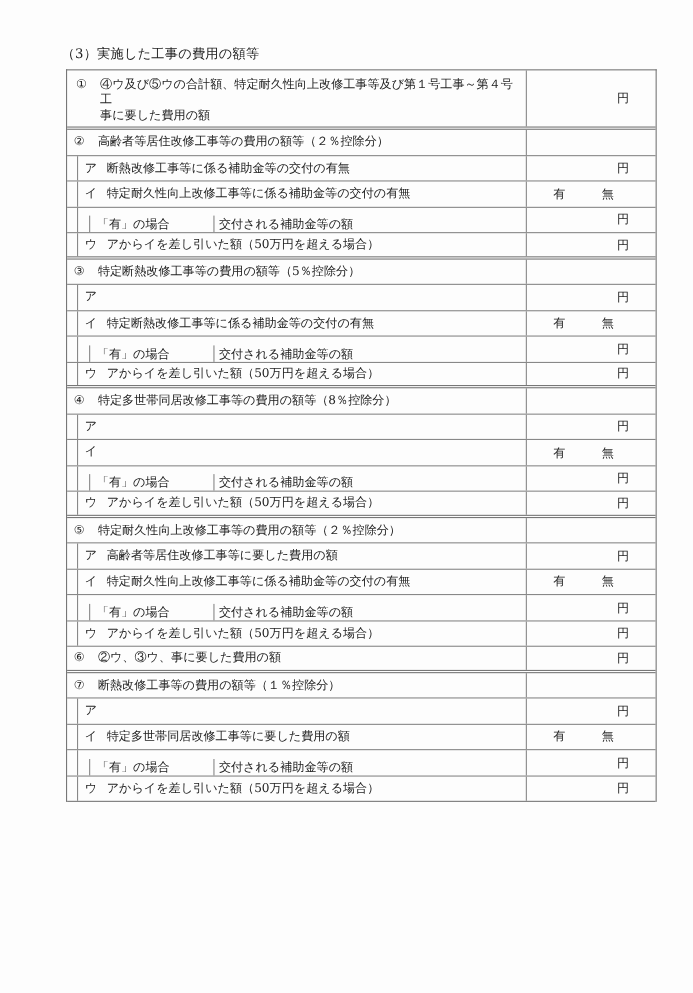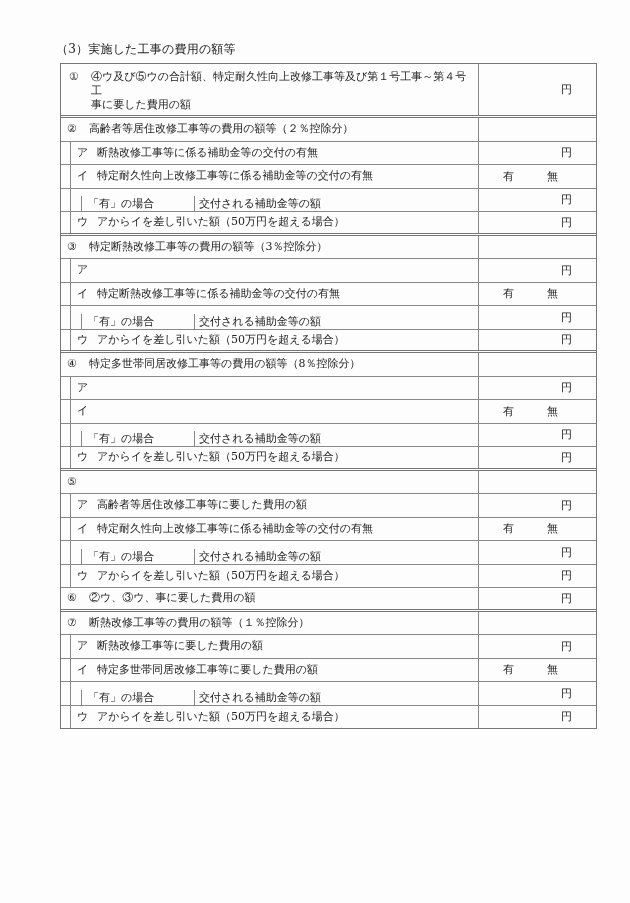--- a/index.html
+++ b/index.html
@@ -189,21 +189,21 @@
       <span>アからイを差し引いた額（50万円を超える場合）</span>
     </div>
     <div class="amount">
       <span>円</span>
     </div>
   </div>
 
   <div class="row h24">
     <div class="label">
       <span class="circ">③</span>
-      <span>特定断熱改修工事等の費用の額等（3％控除分）</span>
+      <span>特定断熱改修工事等の費用の額等（5％控除分）</span>
     </div>
     <div class="amount"></div>
   </div>
   <div class="row h24 item-row">
     <div class="label">
       <span class="mark">ア</span>
     </div>
     <div class="amount">
       <span>円</span>
     </div>
@@ -280,20 +280,21 @@
       <span>アからイを差し引いた額（50万円を超える場合）</span>
     </div>
     <div class="amount">
       <span>円</span>
     </div>
   </div>
 
   <div class="row h24">
     <div class="label">
       <span class="circ">⑤</span>
+      <span>特定耐久性向上改修工事等の費用の額等（２％控除分）</span>
     </div>
     <div class="amount"></div>
   </div>
   <div class="row h24 item-row">
     <div class="label">
       <span class="mark">ア</span>
       <span>高齢者等居住改修工事等に要した費用の額</span>
     </div>
     <div class="amount">
       <span>円</span>
@@ -343,21 +344,20 @@
   <div class="row h24">
     <div class="label">
       <span class="circ">⑦</span>
       <span>断熱改修工事等の費用の額等（１％控除分）</span>
     </div>
     <div class="amount"></div>
   </div>
   <div class="row h24 item-row">
     <div class="label">
       <span class="mark">ア</span>
-      <span>断熱改修工事等に要した費用の額</span>
     </div>
     <div class="amount">
       <span>円</span>
     </div>
   </div>
   <div class="row h24 item-row">
     <div class="label">
       <span class="mark">イ</span>
       <span>特定多世帯同居改修工事等に要した費用の額</span>
     </div>

